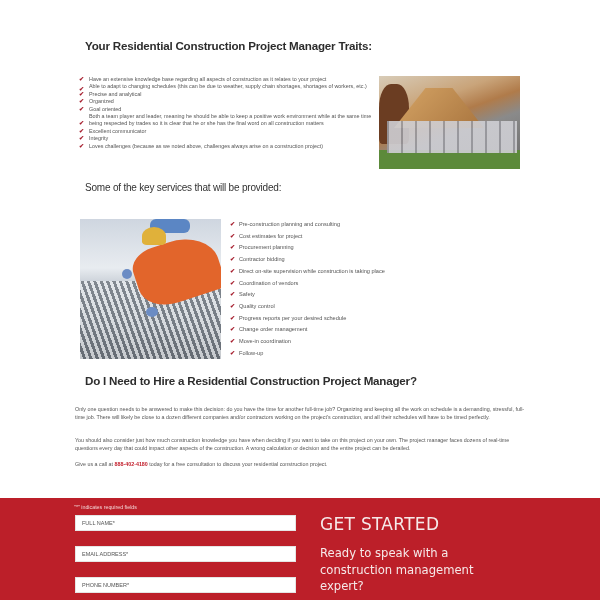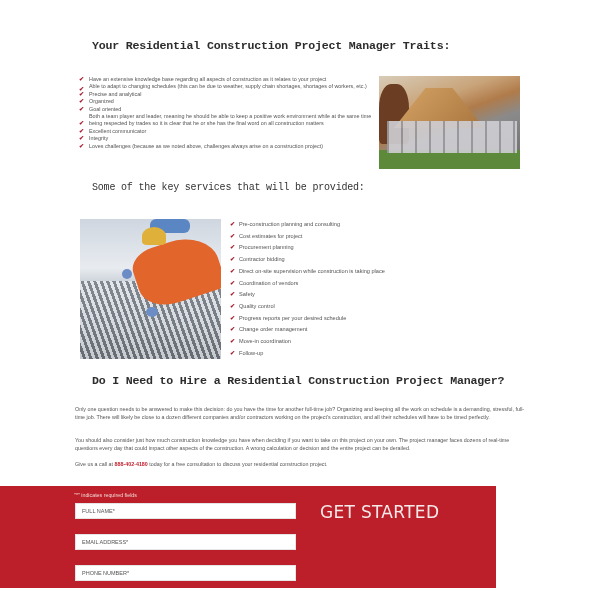--- a/index.html
+++ b/index.html
@@ -1,21 +1,21 @@
 <!DOCTYPE html>
 <html><head>
 <meta charset="utf-8">
 <style>
   * { box-sizing: border-box; margin: 0; padding: 0; }
   html, body { width: 600px; height: 600px; overflow: hidden; background: #ffffff; }
   body { font-family: "DejaVu Sans", sans-serif; color: #333; position: relative; }
 
   .h2 {
-    position: absolute; left: 92px;
-    font-family: Liberation Mono, monospace; font-weight: bold;
+    position: absolute; left: 85px;
+    font-family: Liberation Sans, sans-serif; font-weight: bold;
     color: #2d2d2d; letter-spacing: -0.2px; text-align: right;
   }
   #h-traits { top: 39px; font-size: 11.6px; }
   #h-services { top: 182px; font-size: 10px; font-weight: normal; color: #333; }
   #h-hire { top: 374px; font-size: 11.6px; }
 
   ul.checks { list-style: none; position: absolute; }
   ul.checks li {
     position: relative; padding-left: 10px;
     font-family: "Liberation Sans", sans-serif; font-size: 5.4px; line-height: 7.4px; color: #555;
@@ -75,21 +75,21 @@
   .para {
     position: absolute; left: 75px; width: 455px;
     font-family: "Liberation Sans", sans-serif; font-size: 5.35px; line-height: 8.3px; color: #555;
   }
   #para-1 { top: 405px; }
   #para-2 { top: 436px; }
   #para-3 { top: 460px; }
   .phone-link { color: #c2202d; font-weight: bold; }
 
   #cta {
-    position: absolute; left: 0; top: 486px; width: 496px; height: 102px;
+    position: absolute; left: 0; top: 498px; width: 600px; height: 102px;
     background: #bc1f29;
   }
   #required-note {
     position: absolute; left: 74px; top: 6px;
     font-family: "Liberation Sans", sans-serif; font-size: 5.3px; color: #f3d6d6;
   }
   .field {
     position: absolute; left: 75px; width: 221px; height: 16px;
     background: #ffffff; border: 1px solid #e5e5e5;
     font-family: "Liberation Sans", sans-serif; font-size: 5.5px; color: #555;
@@ -162,13 +162,14 @@
 <p class="para" id="para-1">Only one question needs to be answered to make this decision: do you have the time for another full-time job? Organizing and keeping all the work on schedule is a demanding, stressful, full-time job. There will likely be close to a dozen different companies and/or contractors working on the project's construction, and all their schedules will have to be timed perfectly.</p>
 <p class="para" id="para-2">You should also consider just how much construction knowledge you have when deciding if you want to take on this project on your own. The project manager faces dozens of real-time questions every day that could impact other aspects of the construction. A wrong calculation or decision and the entire project can be derailed.</p>
 <p class="para" id="para-3"><span>Give us a call at </span><a class="phone-link">888-402-4180</a><span> today for a free consultation to discuss your residential construction project.</span></p>
 
 <section id="cta">
   <div id="required-note">"*" indicates required fields</div>
   <div class="field" id="field-name">FULL NAME*</div>
   <div class="field" id="field-email">EMAIL ADDRESS*</div>
   <div class="field" id="field-phone">PHONE NUMBER*</div>
   <div id="cta-title">GET STARTED</div>
+  <div id="cta-sub">Ready to speak with a construction management expert?</div>
 </section>
 
 </body></html>

